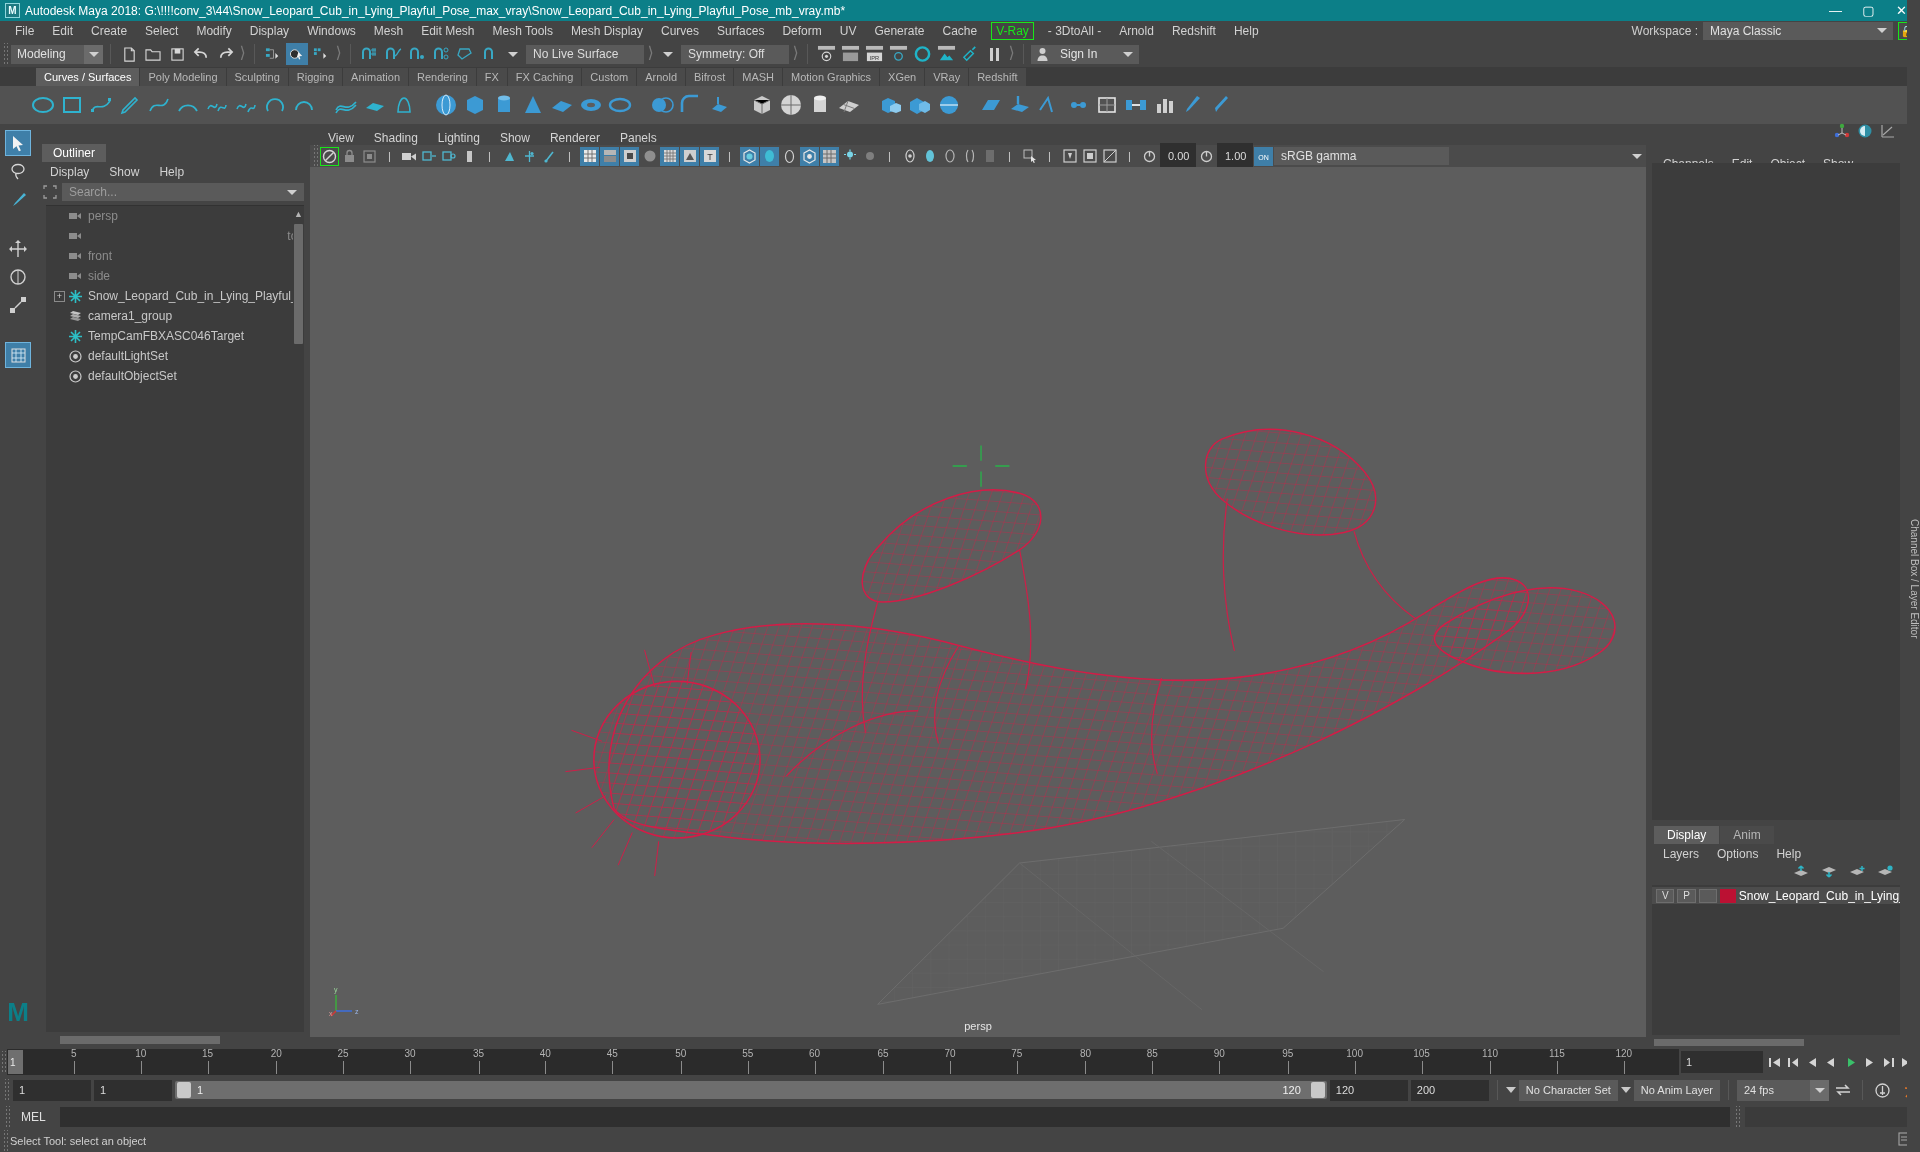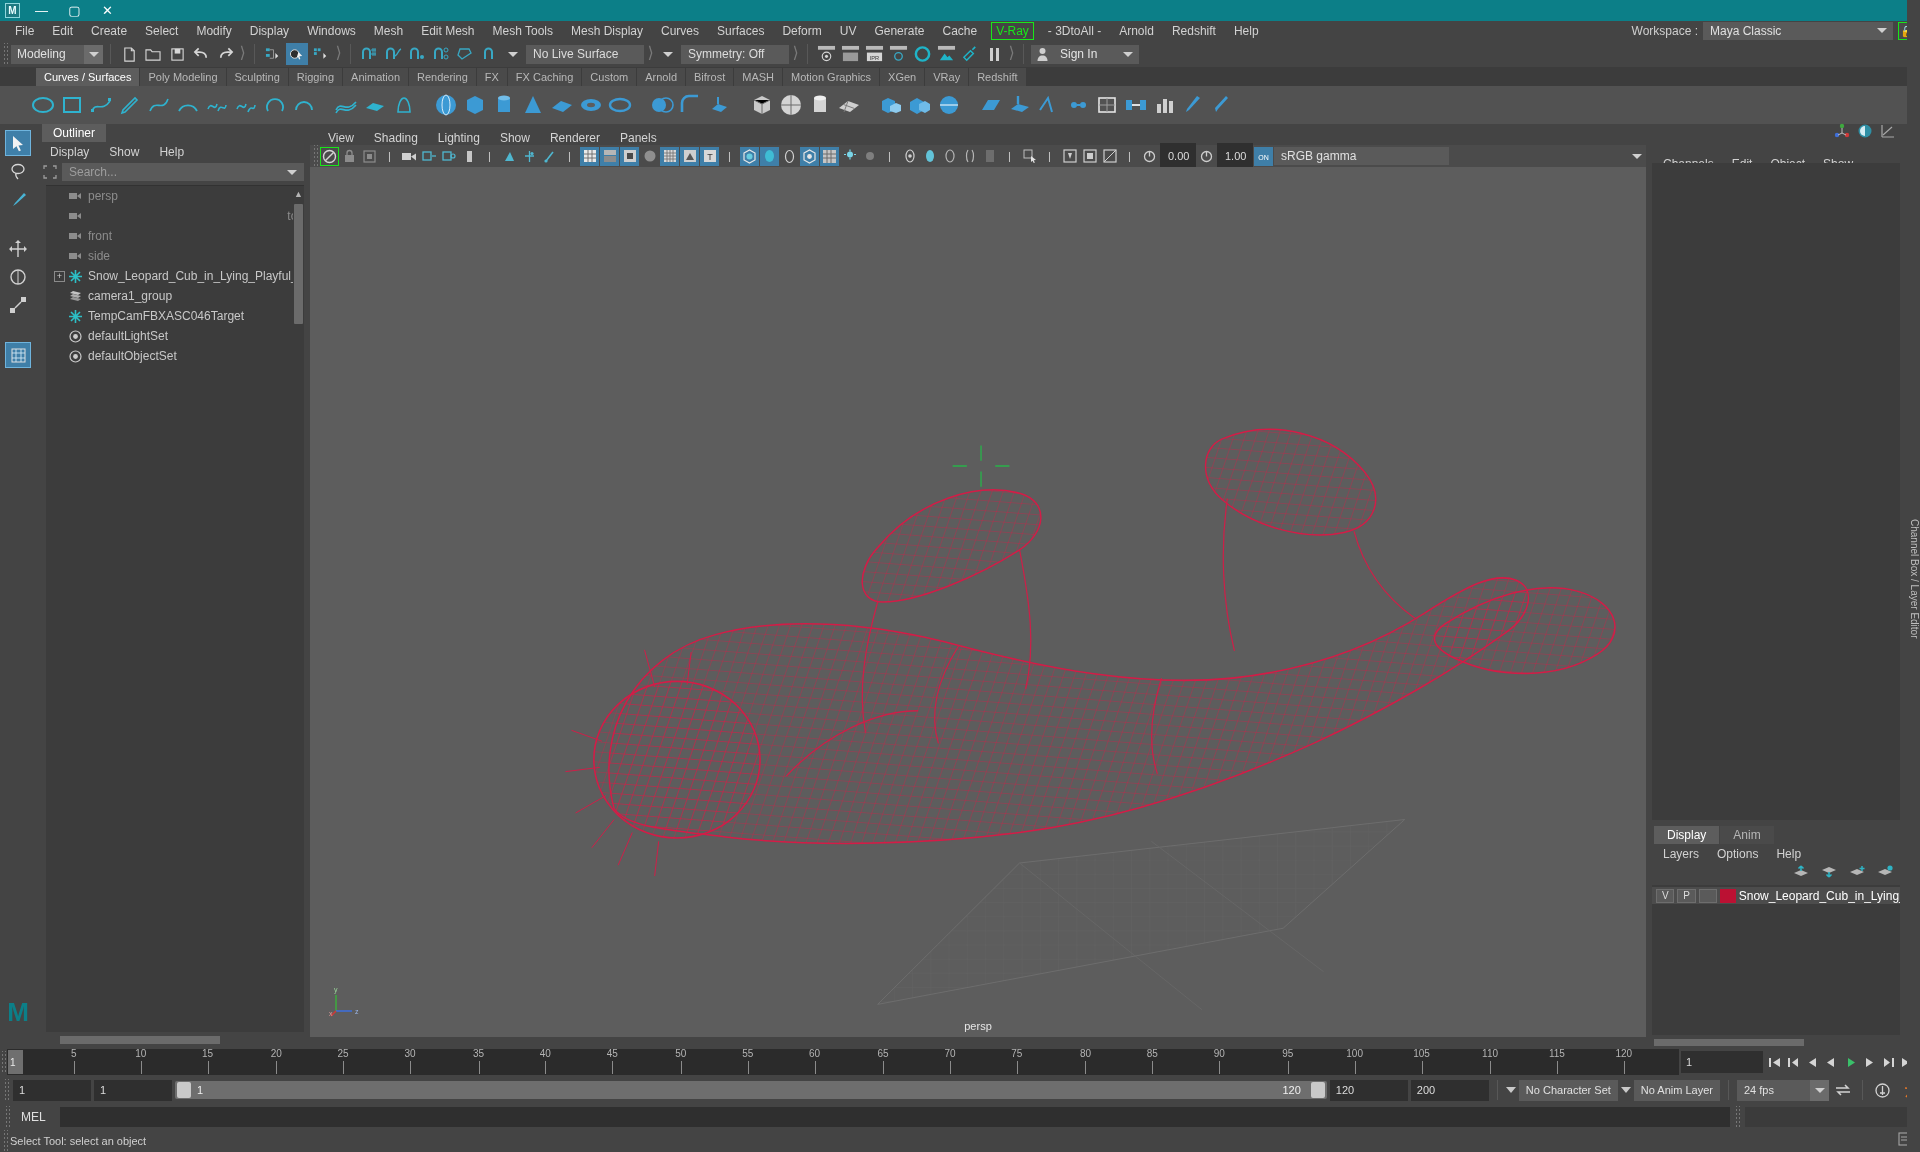--- a/index.html
+++ b/index.html
@@ -108,21 +108,21 @@
     padding-top:6px; gap:2px; flex:0 0 36px;
   }
   .tool { width:26px;height:26px;display:flex;align-items:center;justify-content:center;
     color:#d0d0d0;font-size:13px; }
   .tool.sel { background:#3f7fa8; border:1px solid #6fb4dd; }
   .rail-gap { height:20px; }
   .maya-logo { margin-top:auto; margin-bottom:20px; font-size:26px; color:#0c7f88; font-weight:bold; }
 
   
   .outliner { width:272px; background:#444444; display:flex; flex-direction:column; flex:0 0 272px; }
-  .panel-tabrow { height:18px; display:flex; align-items:flex-end; padding-left:6px; }
+  .panel-tabrow { height:18px; display:flex; align-items:flex-end; padding-left:6px;margin-top:20px; }
   .panel-tab { background:#5d5d5d;color:#ffffff;font-size:12px;padding:2px 11px 2px 11px; }
   .outliner-menu { height:19px;display:flex;align-items:center;gap:0;padding-left:4px;background:#444444; }
   .outliner-menu .mi { font-size:12px;padding:0 10px;color:#d2d2d2; }
   .searchrow { height:22px;display:flex;align-items:center;padding:0 4px 0 6px;gap:4px; }
   .search-ico { width:16px;height:16px;color:#9a9a9a;font-size:12px;display:flex;align-items:center;justify-content:center; }
   .searchbox {
     flex:1;height:18px;background:#5a5a5a;color:#9d9d9d;font-size:12px;
     display:flex;align-items:center;padding-left:7px;position:relative;
   }
   .searchbox .caret { position:absolute;right:7px;top:7px; }
@@ -216,20 +216,21 @@
   .statusbar .txt { font-size:11px;color:#d0d0d0; }
   .sb-right { margin-left:auto;display:flex;align-items:center;gap:6px;padding-right:6px; }
 </style>
 </head>
 <body>
 
 <div class="app">
 
   <div class="titlebar">
     <div class="title-icon">M</div>
+    <div class="title-text">Autodesk Maya 2018: G:\!!!!conv_3\44\Snow_Leopard_Cub_in_Lying_Playful_Pose_max_vray\Snow_Leopard_Cub_in_Lying_Playful_Pose_mb_vray.mb*</div>
     <div class="win-btns">
       <div class="win-btn">—</div>
       <div class="win-btn">▢</div>
       <div class="win-btn close">✕</div>
     </div>
   </div>
 
   <div class="menubar">
     <div class="mi">File</div>
     <div class="mi">Edit</div>

